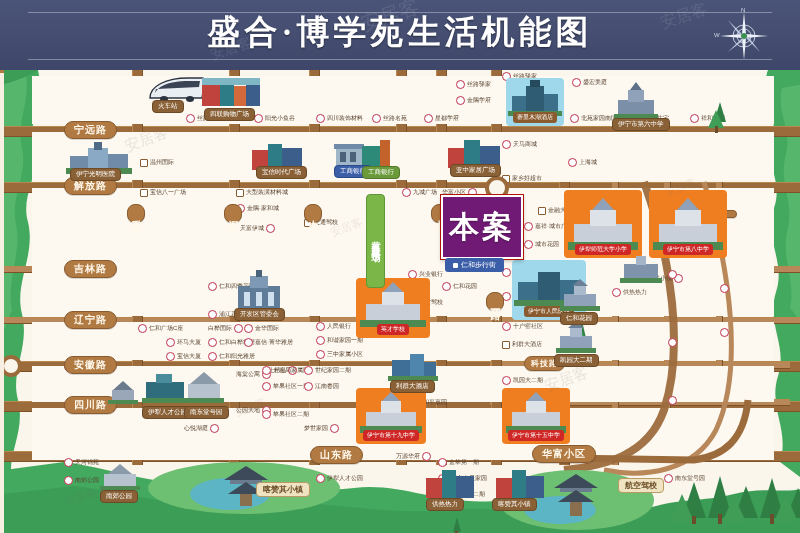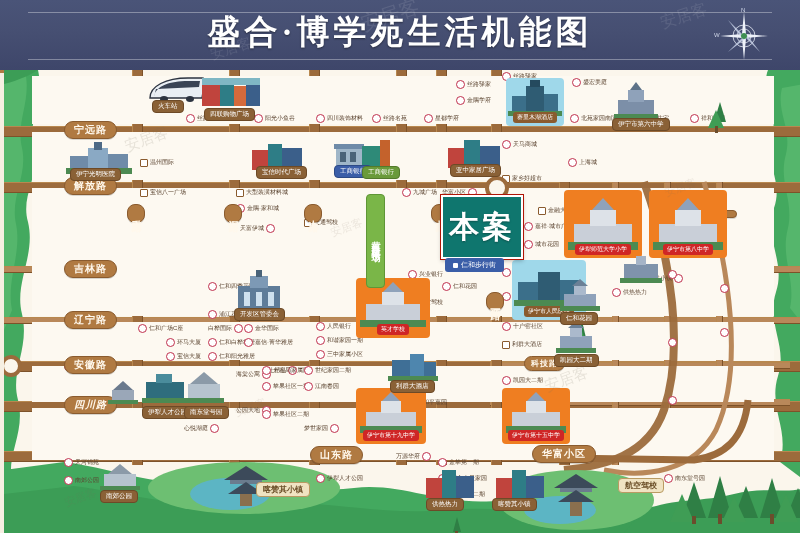--- a/index.html
+++ b/index.html
@@ -64,21 +64,21 @@
 
   .tagpill{position:absolute;font-size:6.5px;color:#fff;background:#8a6136;
     padding:1px 5px;border-radius:4px;white-space:nowrap;z-index:8;border:1px solid #6d4a27;}
   .tagpill.green{background:#6a9a3a;border-color:#537a2c;}
   .tagpill.blue{background:#3b5ea8;border-color:#2d4a86;}
 
   
   .bldg{position:absolute;z-index:7;}
 
   
-  .main-block{position:absolute;background:#0f766e;border:2px solid #fff;
+  .main-block{position:absolute;background:#701a75;border:2px solid #fff;
     box-shadow:0 0 0 1px #b01505,0 2px 4px rgba(0,0,0,.25);z-index:12;
     display:flex;align-items:center;justify-content:center;}
   .main-block .txt{color:#fff;font-size:30px;font-weight:700;letter-spacing:3px;
     font-family:"Liberation Serif","DejaVu Serif",serif;text-shadow:0 1px 2px rgba(0,0,0,.3);}
   .main-sub{position:absolute;background:#3b5ea8;color:#fff;font-size:7px;
     padding:2px 8px;border-radius:3px;z-index:12;white-space:nowrap;
     display:flex;align-items:center;gap:3px;}
   .main-sub .d{width:5px;height:5px;background:#fff;border-radius:1px;}
 
   
@@ -200,21 +200,21 @@
     </svg>
 
     <div class="round" style="left:481px;top:106px;"></div>
     <div class="round" style="left:-4px;top:285px;width:14px;height:14px;"></div>
 
     <div class="road-label" style="left:60px;top:51px;">宁远路</div>
     <div class="road-label" style="left:60px;top:107px;">解放路</div>
     <div class="road-label" style="left:60px;top:190px;">吉林路</div>
     <div class="road-label" style="left:60px;top:241px;">辽宁路</div>
     <div class="road-label" style="left:60px;top:286px;">安徽路</div>
-    <div class="road-label" style="left:60px;top:326px;font-style:italic;">四川路</div>
+    <div class="road-label" style="left:60px;top:326px;">四川路</div>
     <div class="road-label" style="left:306px;top:376px;">山东路</div>
     <div class="road-label" style="left:528px;top:375px;">华富小区</div>
     <div class="road-label small" style="left:520px;top:286px;">科技路</div>
     <div class="road-label small" style="left:520px;top:323px;">军垦路</div>
 
     <div class="road-label vert" style="left:123px;top:134px;">重庆路</div>
     <div class="road-label vert" style="left:220px;top:134px;">深圳路</div>
     <div class="road-label vert" style="left:300px;top:134px;">上海路</div>
     <div class="road-label vert" style="left:427px;top:134px;">北京路</div>
     <div class="road-label vert" style="left:482px;top:222px;">西环路</div>

